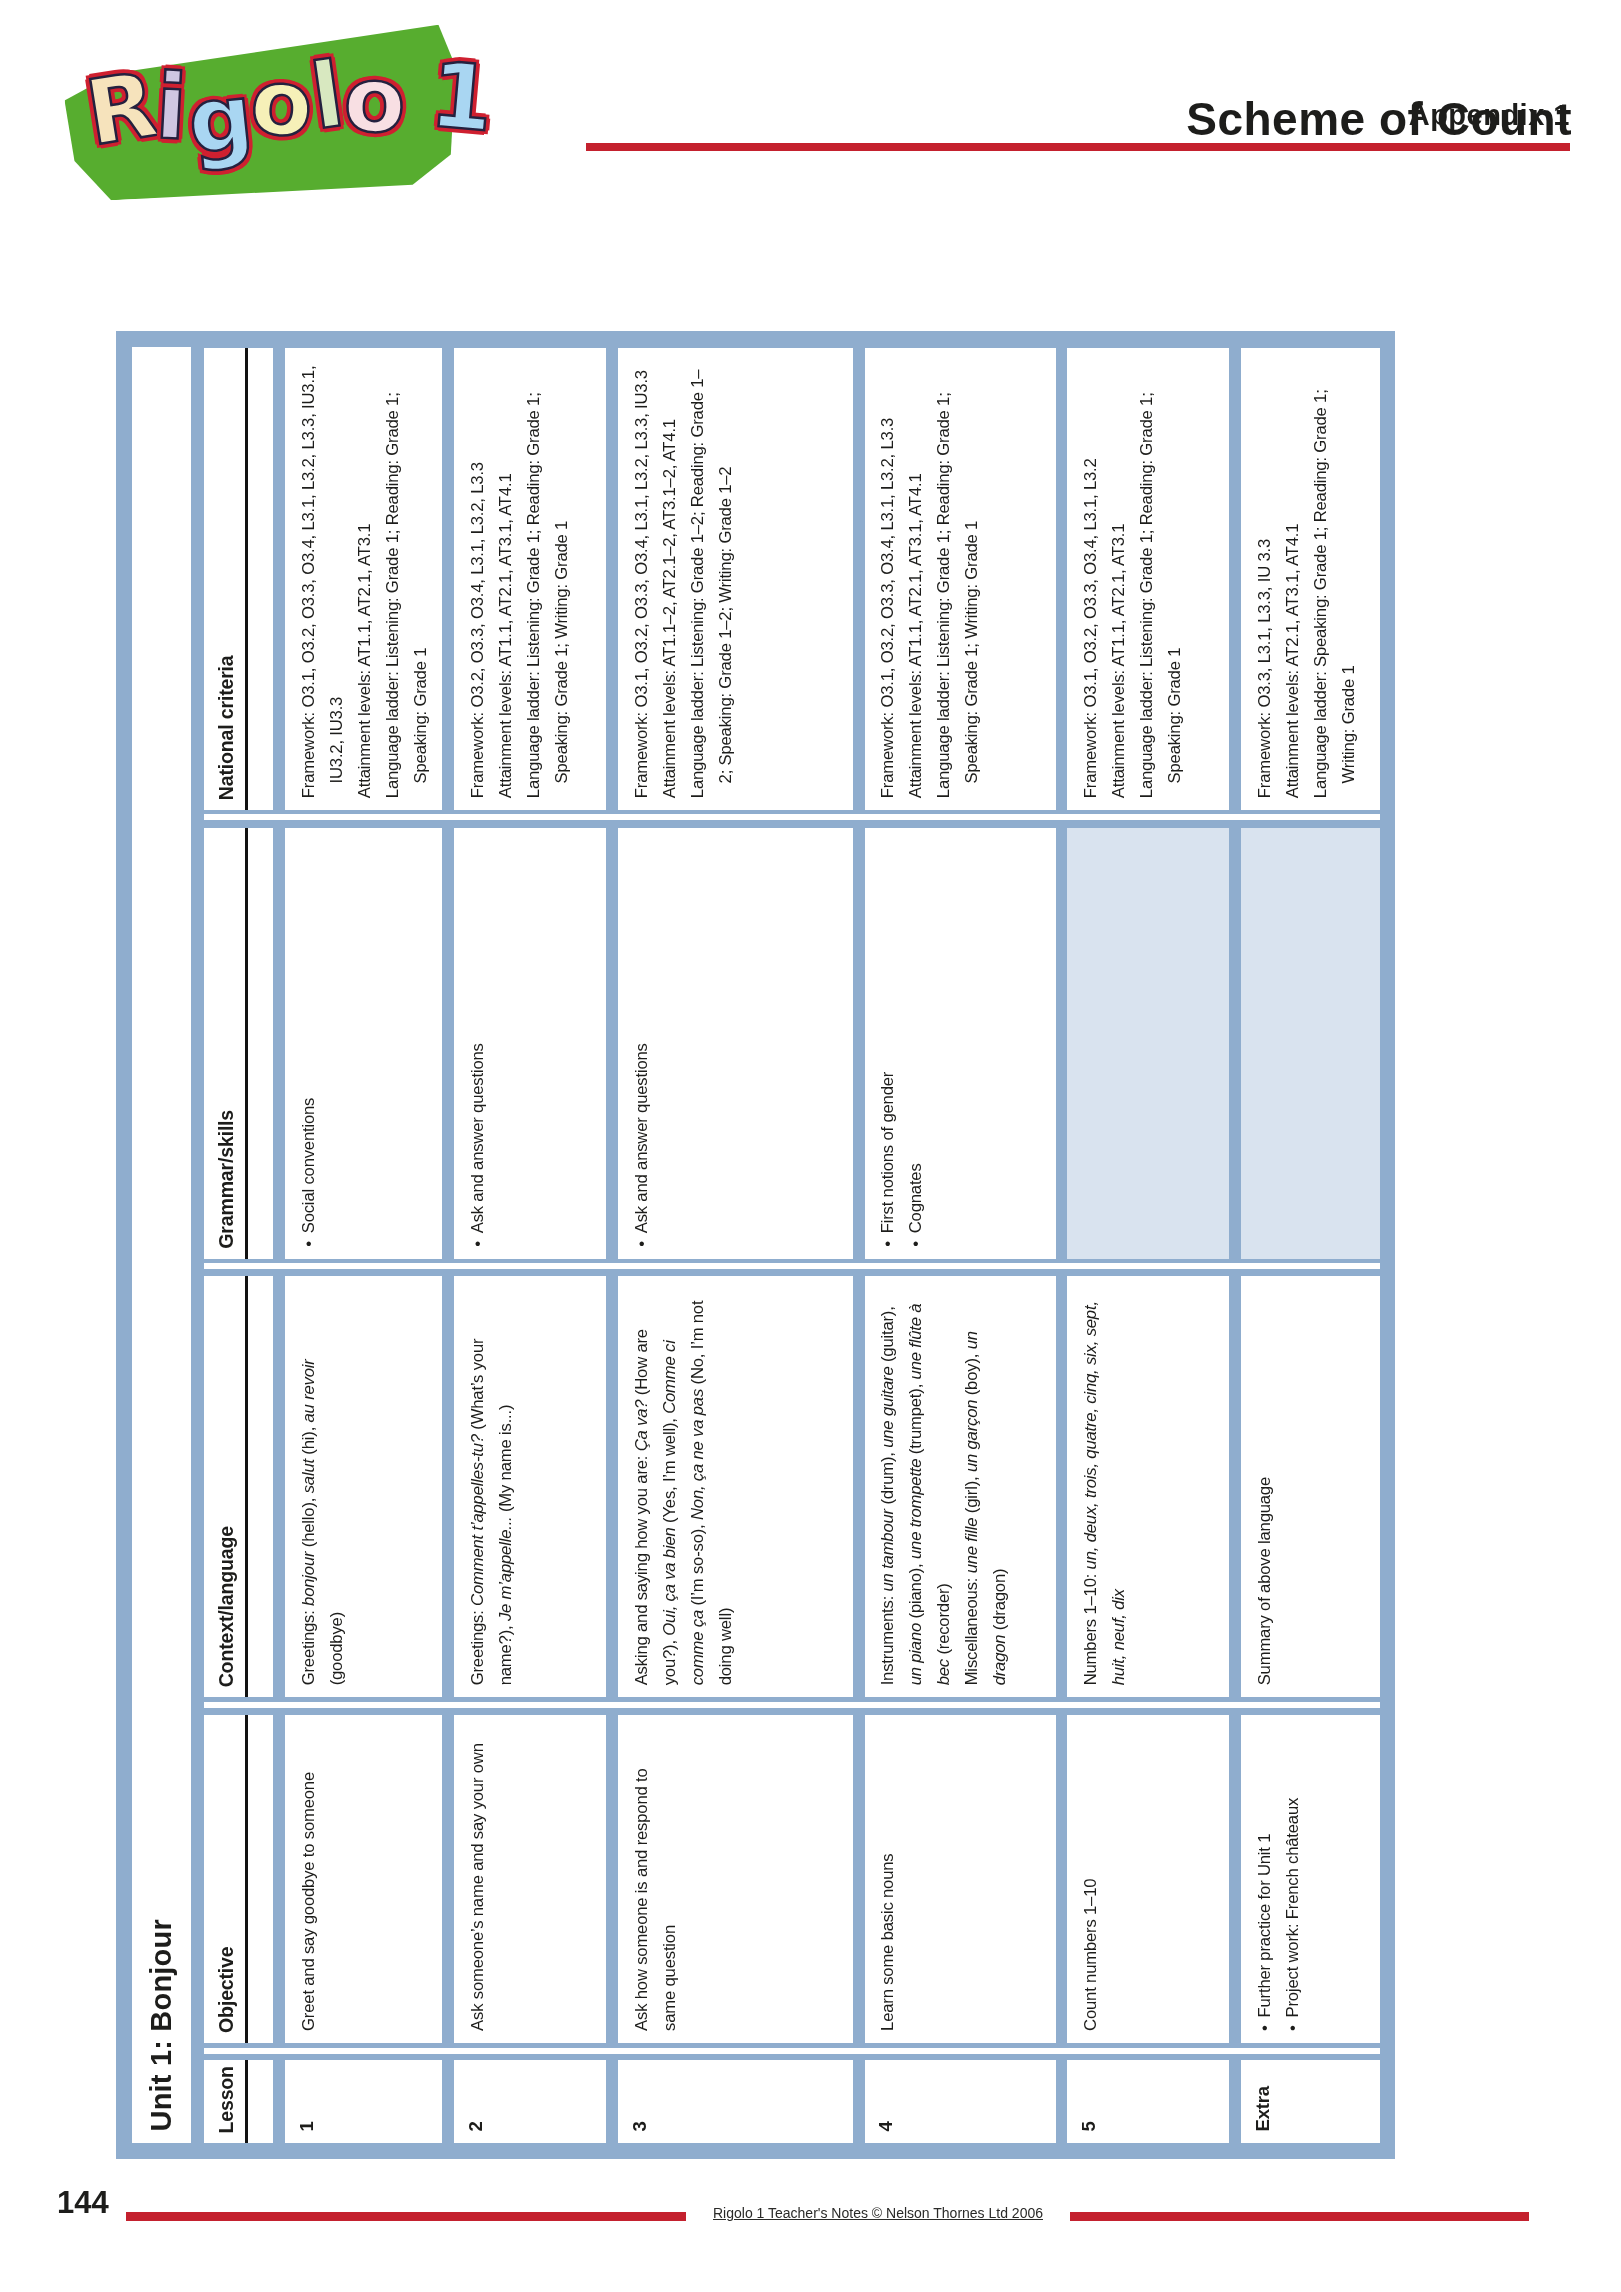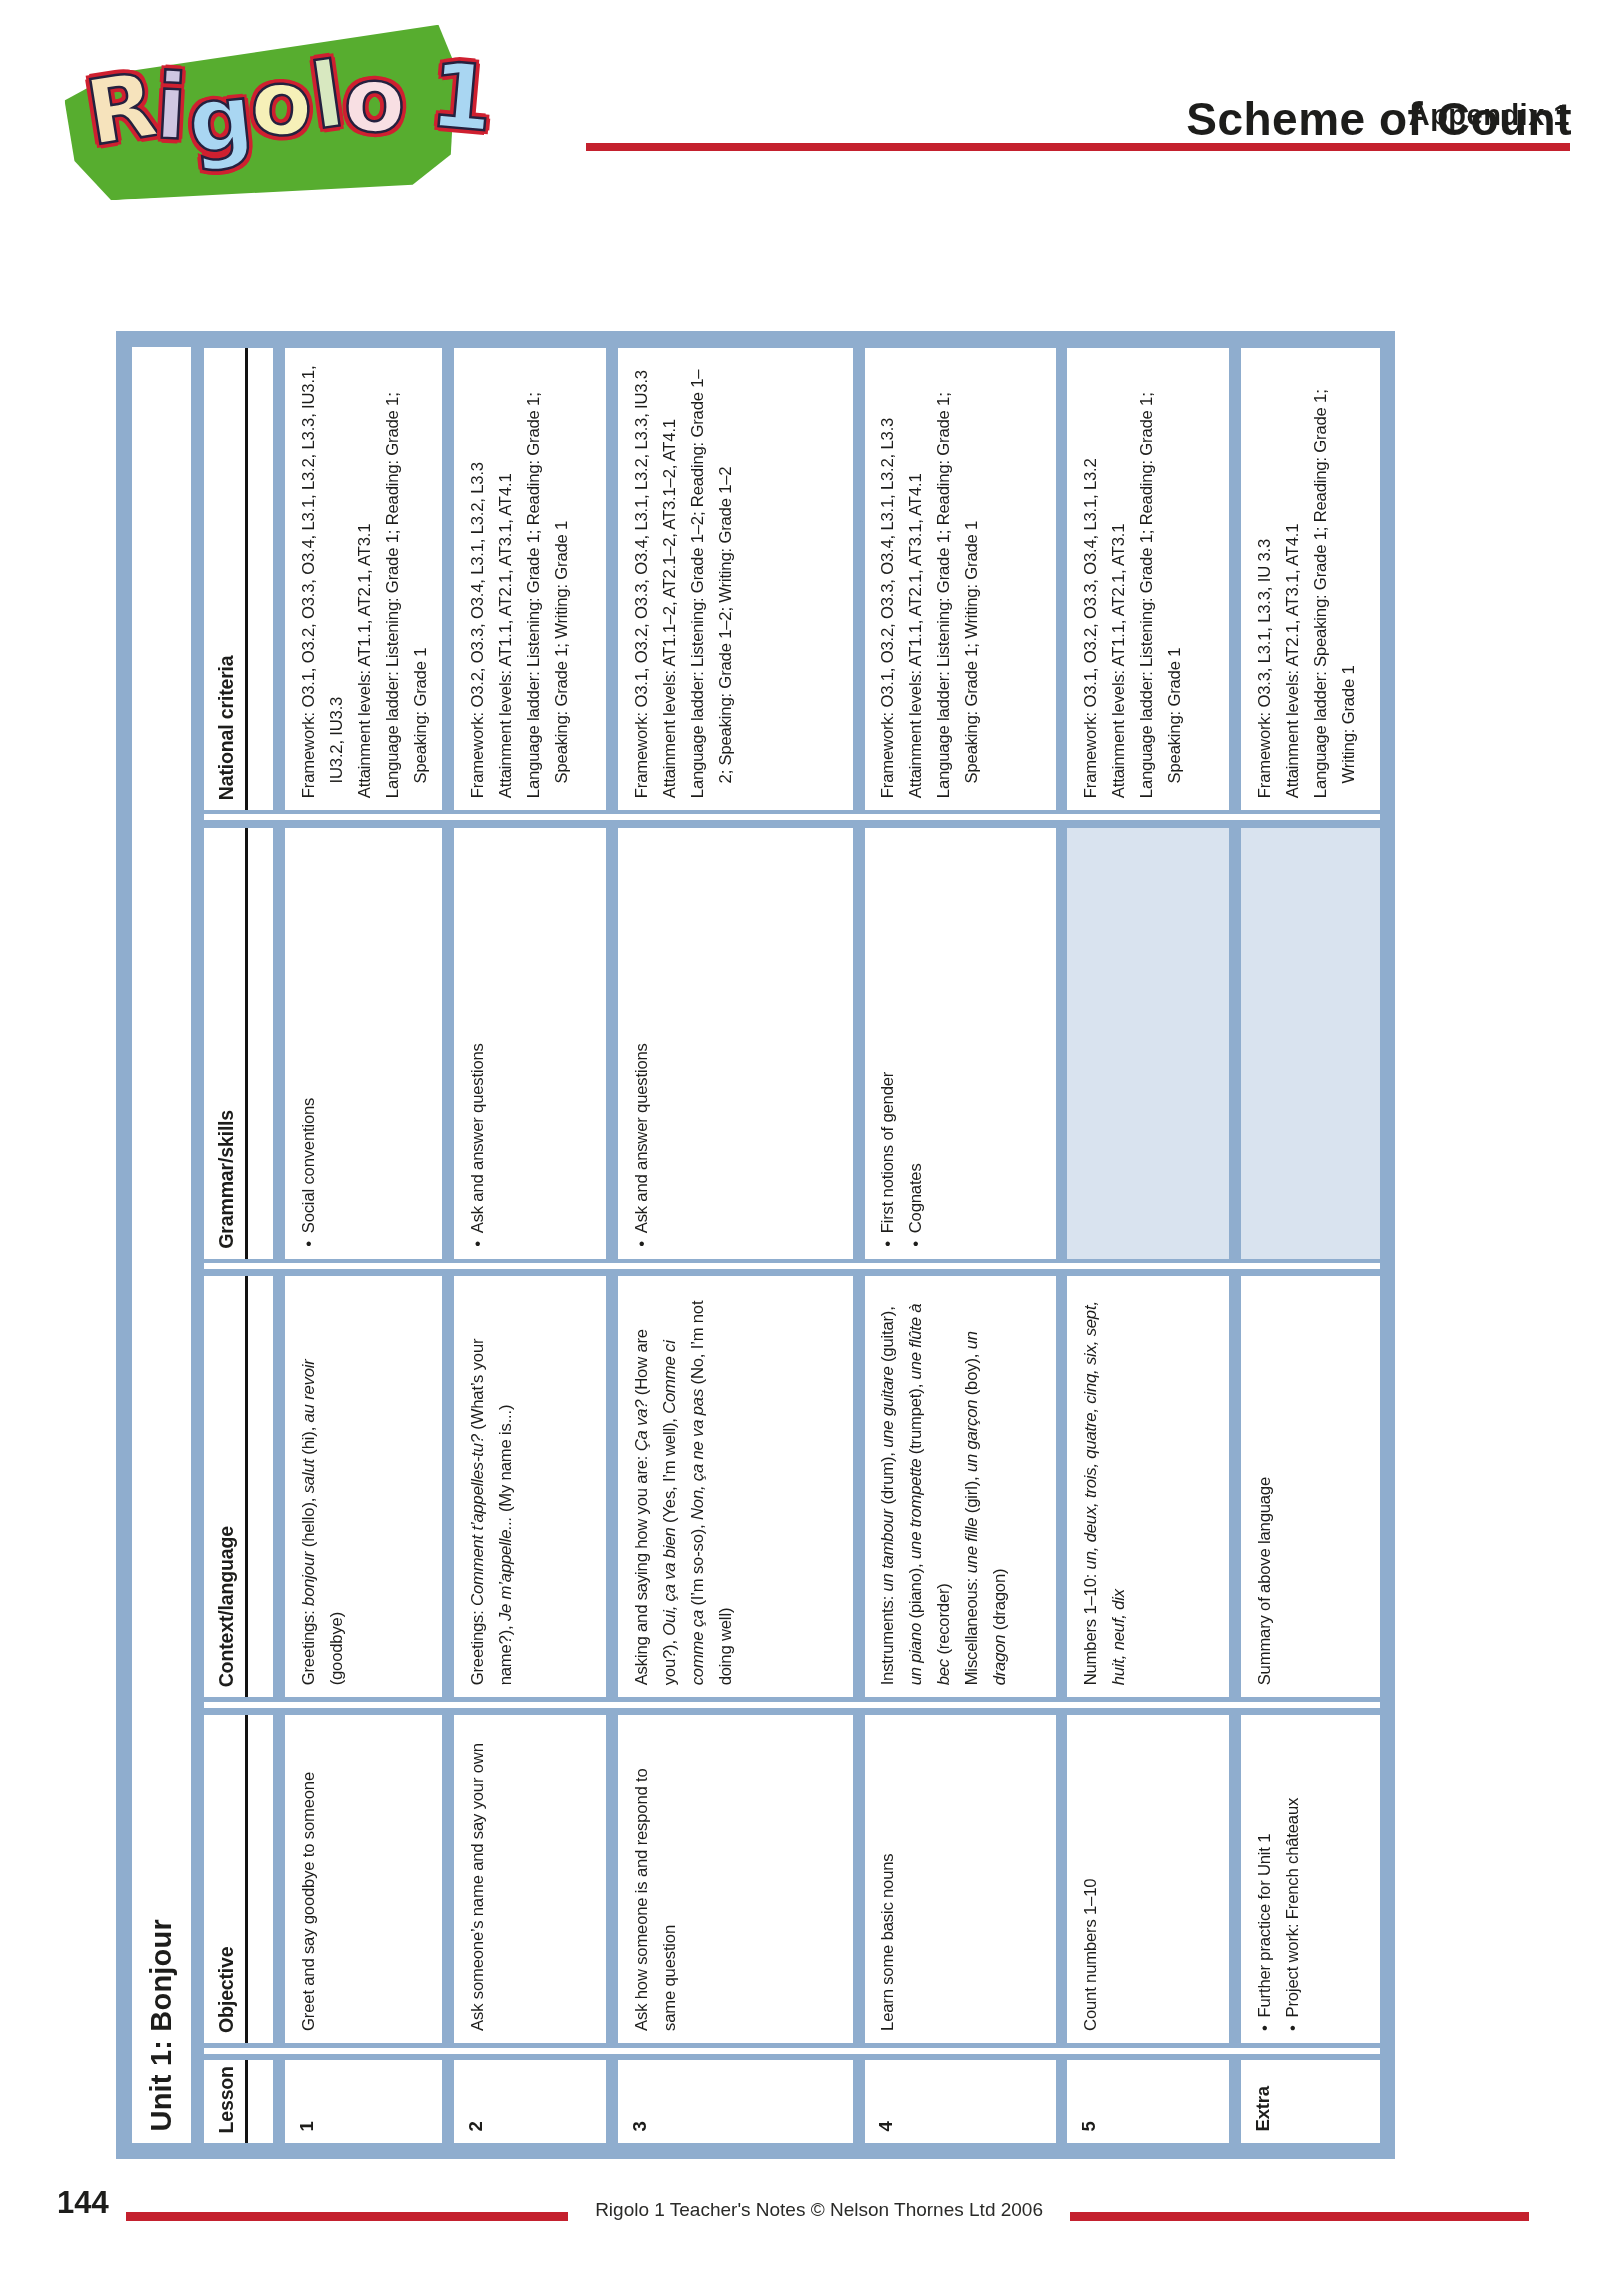--- a/index.html
+++ b/index.html
@@ -53,21 +53,21 @@
   .stripe{position:absolute;top:0;bottom:0;width:5.9px;background:#ffffff;}
   #s1{left:89px;} #s2{left:435px;} #s3{left:874px;} #s4{left:1323px;}
 
   
   #footer{position:absolute;left:57px;right:92px;top:2188px;height:33px;
           display:flex;align-items:flex-end;}
   #page-number{font-size:31px;font-weight:bold;margin-right:17.6px;}
   .f-rule{height:8.8px;background:#c4212e;}
   #f-rule-left{flex:1;}
   #f-rule-right{width:459px;}
-  #footer-text{font-size:19px;padding:0 27px;white-space:nowrap;color:#2a2a28;}
+  #footer-text{font-size:14px;padding:0 27px;white-space:nowrap;color:#2a2a28;text-decoration:underline;}
 </style>
 </head>
 <body>
 
 <div id="page">
 
   <div id="logo">
     <div id="logo-blob"></div>
     <div id="logo-word"><span class="lt0">R</span><span class="lt1">i</span><span class="lt2">g</span><span class="lt3">o</span><span class="lt4">l</span><span class="lt5">o</span><span class="lt-one">1</span></div>
   </div>

